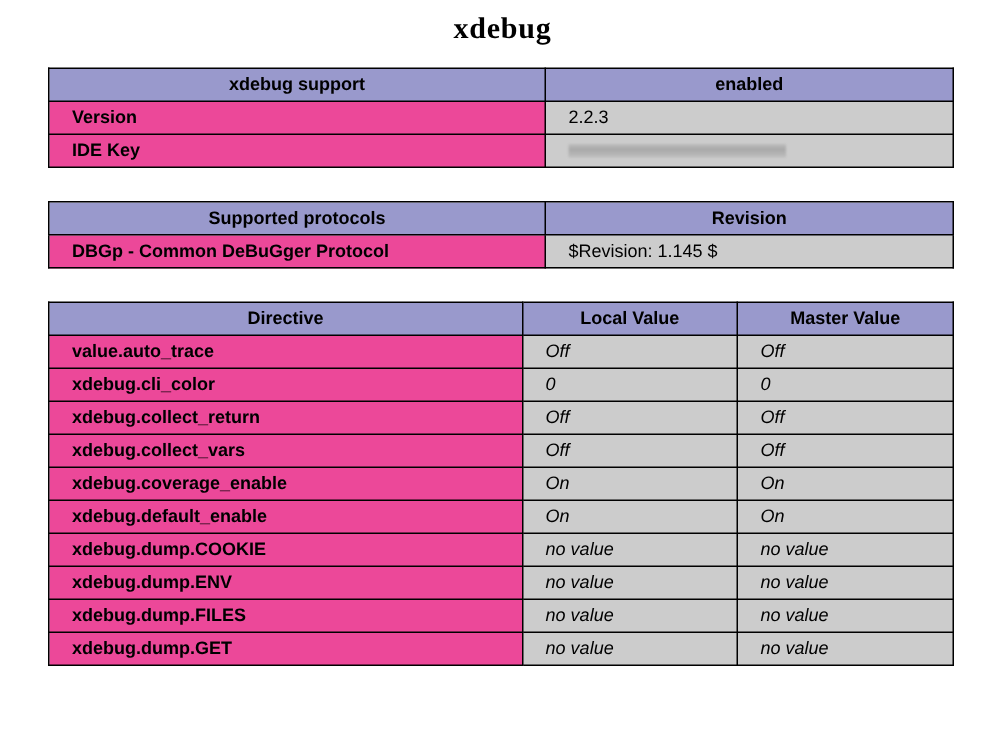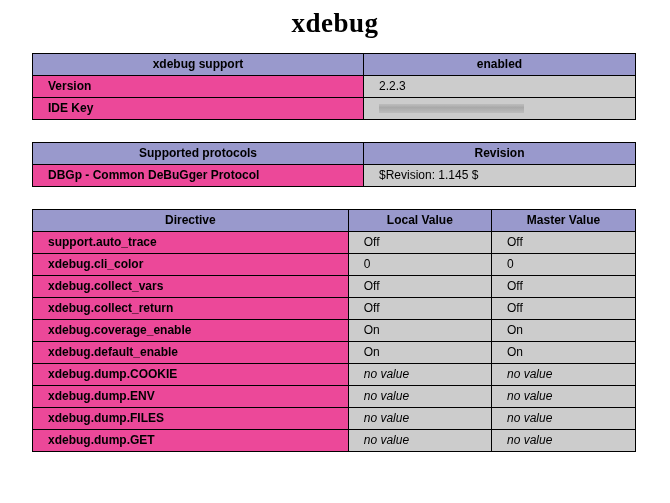--- a/index.html
+++ b/index.html
@@ -15,21 +15,21 @@
     color: #000000;
     overflow: hidden;
   }
   .page {
     width: 670px;
     box-sizing: border-box;
     padding: 0;
   }
   h1.title {
     text-align: center;
-    font-size: 27px;
+    font-size: 20px;
     font-weight: bold;
     margin: 8px 0 14px 0;
     font-family: "Liberation Serif", serif;
     letter-spacing: 0.5px;
   }
   table.info {
     border-collapse: collapse;
     width: 604px;
     margin: 0 0 0 32px;
     border: 1px solid #000000;
@@ -67,21 +67,21 @@
     display: inline-block;
     width: 145px;
     height: 9px;
     background: linear-gradient(180deg,#bdbdbd 0%,#a8a8a8 40%,#bdbdbd 100%);
     vertical-align: middle;
     opacity: 0.95;
     filter: blur(0.6px);
   }
   
   table.directives td.e { width: 300px; }
-  table.directives td.v { width: 121px; }
+  table.directives td.v { width: 121px; font-style: italic; }
 </style>
 </head>
 <body>
 
 <div class="page">
 
   <h1 class="title">xdebug</h1>
 
   <table class="info">
     <tbody>
@@ -114,36 +114,36 @@
   </table>
 
   <table class="info directives">
     <tbody>
       <tr>
         <th class="hdr">Directive</th>
         <th class="hdr">Local Value</th>
         <th class="hdr">Master Value</th>
       </tr>
       <tr>
-        <td class="e">support.auto_trace</td>
+        <td class="e">value.auto_trace</td>
         <td class="v">Off</td>
         <td class="v">Off</td>
       </tr>
       <tr>
         <td class="e">xdebug.cli_color</td>
         <td class="v">0</td>
         <td class="v">0</td>
       </tr>
       <tr>
-        <td class="e">xdebug.collect_vars</td>
+        <td class="e">xdebug.collect_return</td>
         <td class="v">Off</td>
         <td class="v">Off</td>
       </tr>
       <tr>
-        <td class="e">xdebug.collect_return</td>
+        <td class="e">xdebug.collect_vars</td>
         <td class="v">Off</td>
         <td class="v">Off</td>
       </tr>
       <tr>
         <td class="e">xdebug.coverage_enable</td>
         <td class="v">On</td>
         <td class="v">On</td>
       </tr>
       <tr>
         <td class="e">xdebug.default_enable</td>

